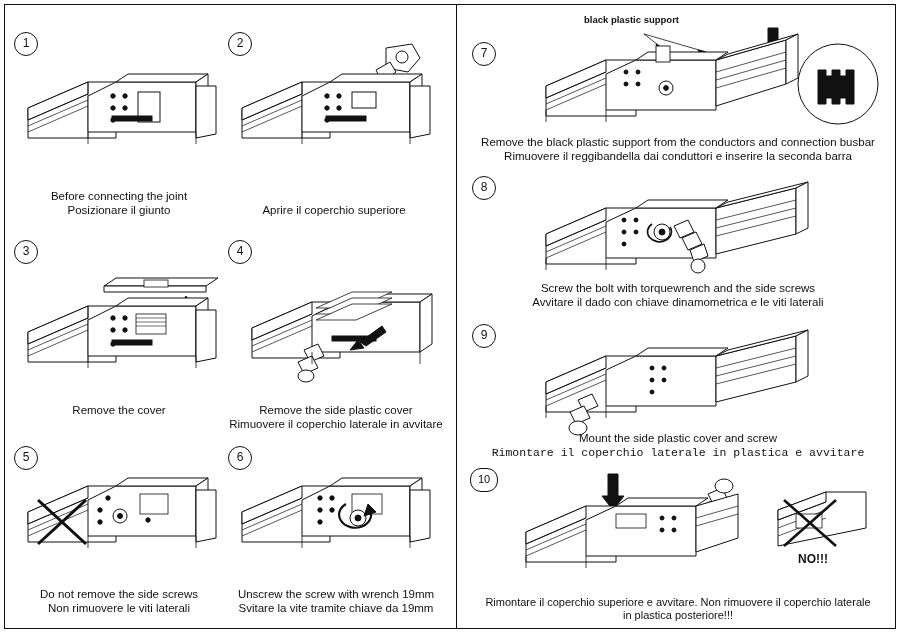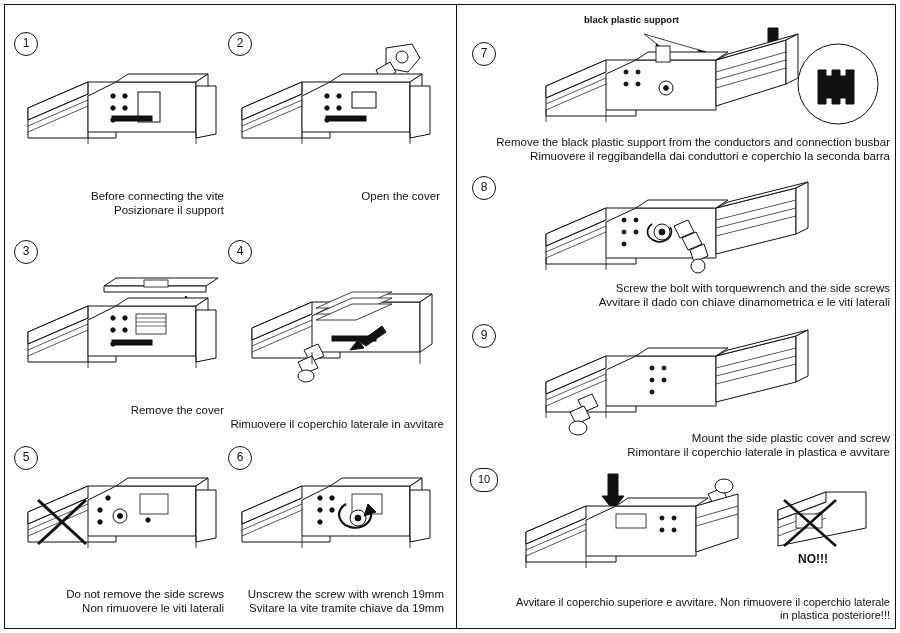--- a/index.html
+++ b/index.html
@@ -7,21 +7,21 @@
   #page{position:relative;width:900px;height:633px;background:#fff;overflow:hidden;}
   .panel{position:absolute;border:1px solid #111;box-sizing:border-box;}
   .divider{position:absolute;background:#111;}
   .step{position:absolute;}
   .num{
     position:absolute;width:22px;height:22px;border:1px solid #111;border-radius:50%;
     font-size:12px;line-height:20px;text-align:center;color:#111;background:#fff;
   }
   .num.wide{width:26px;height:22px;border-radius:11px/11px;font-size:11px;}
   .cap{
-    position:absolute;text-align:right;font-size:11.5px;line-height:13.5px;color:#111;
+    position:absolute;text-align:center;font-size:11.5px;line-height:13.5px;color:#111;
     white-space:pre-line;
   }
   .cap.small{font-size:11px;line-height:13px;}
   .lbl{position:absolute;font-size:9.5px;color:#111;}
   .bold{font-weight:bold;}
   svg{display:block;overflow:visible;}
   .ln{stroke:#111;fill:none;}
   .fillw{fill:#ffffff;stroke:#111;}
   .fillk{fill:#111;stroke:#111;}
 </style>
@@ -52,22 +52,22 @@
       <circle cx="93" cy="36" r="2.2" class="fillk"></circle>
       <circle cx="105" cy="36" r="2.2" class="fillk"></circle>
       <circle cx="93" cy="48" r="2.2" class="fillk"></circle>
       <circle cx="105" cy="48" r="2.2" class="fillk"></circle>
       <circle cx="93" cy="60" r="2.2" class="fillk"></circle>
 
       <polygon class="fillw" points="176,26 196,26 196,74 176,78" stroke-width="1"></polygon>
       <line class="ln" x1="68" y1="72" x2="68" y2="84" stroke-width=".8"></line>
       <line class="ln" x1="176" y1="72" x2="176" y2="84" stroke-width=".8"></line>
     </svg>
-    <div class="cap" style="left:0px;top:162px;width:210px;">Before connecting the vite</div>
-    <div class="cap" style="left:0px;top:176px;width:210px;">Posizionare il support</div>
+    <div class="cap" style="left:0px;top:162px;width:210px;">Before connecting the joint</div>
+    <div class="cap" style="left:0px;top:176px;width:210px;">Posizionare il giunto</div>
   </div>
 
   <div class="step" style="left:228px;top:28px;width:212px;height:190px;">
     <div class="num" style="left:0px;top:4px;">2</div>
     <svg width="205" height="130" style="position:absolute;left:6px;top:14px;">
 
       <polygon class="fillw" points="152,6 178,2 186,16 174,30 152,26" stroke-width="1"></polygon>
       <circle cx="168" cy="15" r="6" class="fillw" stroke-width="1"></circle>
       <polygon class="fillw" points="142,28 156,20 162,30 148,40" stroke-width="1"></polygon>
       <polygon class="fillw" points="136,40 150,32 156,44 142,52" stroke-width="1"></polygon>
@@ -87,21 +87,21 @@
       <rect class="fillk" x="92" y="74" width="40" height="5"></rect>
       <circle cx="93" cy="54" r="2.2" class="fillk"></circle>
       <circle cx="105" cy="54" r="2.2" class="fillk"></circle>
       <circle cx="93" cy="66" r="2.2" class="fillk"></circle>
       <circle cx="105" cy="66" r="2.2" class="fillk"></circle>
       <circle cx="93" cy="78" r="2.2" class="fillk"></circle>
       <polygon class="fillw" points="176,44 196,44 196,92 176,96" stroke-width="1"></polygon>
       <line class="ln" x1="68" y1="90" x2="68" y2="102" stroke-width=".8"></line>
       <line class="ln" x1="176" y1="90" x2="176" y2="102" stroke-width=".8"></line>
     </svg>
-    <div class="cap" style="left:0px;top:162px;width:212px;">Open the cover</div>
+    <div class="cap" style="left:0px;top:176px;width:212px;">Aprire il coperchio superiore</div>
   </div>
 
   <div class="step" style="left:14px;top:238px;width:210px;height:190px;">
     <div class="num" style="left:0px;top:2px;">3</div>
     <svg width="200" height="130" style="position:absolute;left:6px;top:18px;">
 
       <polygon class="fillw" points="84,30 186,30 198,22 96,22" stroke-width="1"></polygon>
       <polygon class="fillw" points="84,30 186,30 186,36 84,36" stroke-width="1"></polygon>
       <rect class="fillw" x="124" y="24" width="24" height="7" stroke-width=".8"></rect>
 
@@ -152,20 +152,21 @@
       <rect class="fillk" x="100" y="84" width="44" height="5"></rect>
 
       <polygon class="fillw" points="72,98 86,92 92,104 78,110" stroke-width="1"></polygon>
       <polygon class="fillw" points="66,110 80,104 86,116 72,122" stroke-width="1"></polygon>
       <ellipse cx="74" cy="124" rx="8" ry="6" class="fillw" stroke-width="1"></ellipse>
       <polygon class="fillk" points="150,74 128,90 134,94 154,80"></polygon>
       <polygon class="fillk" points="126,88 118,98 132,96"></polygon>
       <line class="ln" x1="80" y1="100" x2="80" y2="112" stroke-width=".8"></line>
       <line class="ln" x1="188" y1="100" x2="188" y2="112" stroke-width=".8"></line>
     </svg>
+    <div class="cap" style="left:0px;top:166px;width:216px;">Remove the side plastic cover</div>
     <div class="cap" style="left:0px;top:180px;width:216px;">Rimuovere il coperchio laterale in avvitare</div>
   </div>
 
   <div class="step" style="left:14px;top:444px;width:210px;height:180px;">
     <div class="num" style="left:0px;top:2px;">5</div>
     <svg width="200" height="110" style="position:absolute;left:6px;top:22px;">
       <polygon class="fillw" points="8,46 68,20 96,20 96,76 8,76" stroke-width="1"></polygon>
       <polygon class="fillw" points="8,46 68,20 68,32 8,58" stroke-width="1"></polygon>
       <line class="ln" x1="8" y1="58" x2="68" y2="32" stroke-width=".7"></line>
       <line class="ln" x1="8" y1="64" x2="68" y2="38" stroke-width=".7"></line>
@@ -254,21 +255,21 @@
       <line class="ln" x1="250" y1="58" x2="320" y2="38" stroke-width=".7"></line>
       <line class="ln" x1="250" y1="66" x2="320" y2="46" stroke-width=".7"></line>
       <polygon class="fillw" points="320,18 332,12 332,56 320,62" stroke-width="1"></polygon>
 
       <circle cx="372" cy="62" r="40" class="fillw" stroke-width="1"></circle>
       <path class="fillk" d="M352,48 h8 v6 h6 v-6 h8 v6 h6 v-6 h8 v34 h-8 v-6 h-6 v6 h-8 v-6 h-6 v6 h-8 z"></path>
       <line class="ln" x1="80" y1="88" x2="80" y2="100" stroke-width=".8"></line>
       <line class="ln" x1="140" y1="88" x2="140" y2="100" stroke-width=".8"></line>
     </svg>
     <div class="cap" style="left:0px;top:122px;width:424px;">Remove the black plastic support from the conductors and connection busbar</div>
-    <div class="cap" style="left:0px;top:136px;width:424px;">Rimuovere il reggibandella dai conduttori e coperchio la seconda barra</div>
+    <div class="cap" style="left:0px;top:136px;width:424px;">Rimuovere il reggibandella dai conduttori e inserire la seconda barra</div>
   </div>
 
   <div class="step" style="left:466px;top:176px;width:424px;height:150px;">
     <div class="num" style="left:6px;top:0px;">8</div>
     <div class="lbl bold" style="left:128px;top:56px;font-size:11px;">30 Nm</div>
     <svg width="420" height="110" style="position:absolute;left:0px;top:0px;">
       <polygon class="fillw" points="80,58 140,32 170,32 170,88 80,88" stroke-width="1"></polygon>
       <polygon class="fillw" points="80,58 140,32 140,44 80,70" stroke-width="1"></polygon>
       <line class="ln" x1="80" y1="70" x2="140" y2="44" stroke-width=".7"></line>
       <line class="ln" x1="80" y1="76" x2="140" y2="50" stroke-width=".7"></line>
@@ -324,21 +325,21 @@
       <polygon class="fillw" points="250,28 330,8 330,54 250,74" stroke-width="1"></polygon>
       <polygon class="fillw" points="250,28 330,8 342,2 262,22" stroke-width="1"></polygon>
       <line class="ln" x1="250" y1="40" x2="330" y2="20" stroke-width=".7"></line>
       <line class="ln" x1="250" y1="48" x2="330" y2="28" stroke-width=".7"></line>
       <line class="ln" x1="250" y1="56" x2="330" y2="36" stroke-width=".7"></line>
       <polygon class="fillw" points="330,8 342,2 342,48 330,54" stroke-width="1"></polygon>
       <line class="ln" x1="80" y1="78" x2="80" y2="90" stroke-width=".8"></line>
       <line class="ln" x1="140" y1="78" x2="140" y2="90" stroke-width=".8"></line>
     </svg>
     <div class="cap" style="left:0px;top:108px;width:424px;">Mount the side plastic cover and screw</div>
-    <div class="cap" style="left:0px;top:122px;width:424px;">Rimontare il coperchio laterale in plastica e avvitare</div>
+    <div class="cap" style="left:0px;top:122px;width:424px;font-family:Liberation Mono, monospace;">Rimontare il coperchio laterale in plastica e avvitare</div>
   </div>
 
   <div class="step" style="left:466px;top:468px;width:424px;height:160px;">
     <div class="num wide" style="left:4px;top:0px;">10</div>
     <div class="lbl bold" style="left:332px;top:84px;font-size:12px;">NO!!!</div>
     <svg width="420" height="110" style="position:absolute;left:0px;top:4px;">
 
       <polygon class="fillk" points="142,2 152,2 152,24 158,24 147,38 136,24 142,24"></polygon>
 
       <polygon class="fillw" points="60,60 120,34 150,34 150,90 60,90" stroke-width="1"></polygon>
@@ -365,17 +366,17 @@
 
       <polygon class="fillw" points="312,38 360,20 400,20 400,56 312,74" stroke-width="1"></polygon>
       <polygon class="fillw" points="312,38 360,20 360,30 312,48" stroke-width="1"></polygon>
       <line class="ln" x1="312" y1="48" x2="360" y2="30" stroke-width=".7"></line>
       <line class="ln" x1="312" y1="56" x2="360" y2="38" stroke-width=".7"></line>
       <line class="ln" x1="312" y1="64" x2="360" y2="46" stroke-width=".7"></line>
       <rect class="fillw" x="330" y="42" width="26" height="14" stroke-width=".8"></rect>
       <line class="ln" x1="318" y1="28" x2="370" y2="74" stroke-width="2.6"></line>
       <line class="ln" x1="370" y1="28" x2="318" y2="74" stroke-width="2.6"></line>
     </svg>
-    <div class="cap small" style="left:0px;top:128px;width:424px;">Avvitare il coperchio superiore e avvitare. Non rimuovere il coperchio laterale
+    <div class="cap small" style="left:0px;top:128px;width:424px;">Rimontare il coperchio superiore e avvitare. Non rimuovere il coperchio laterale
 in plastica posteriore!!!</div>
   </div>
 
 </div>
 
 </body></html>

